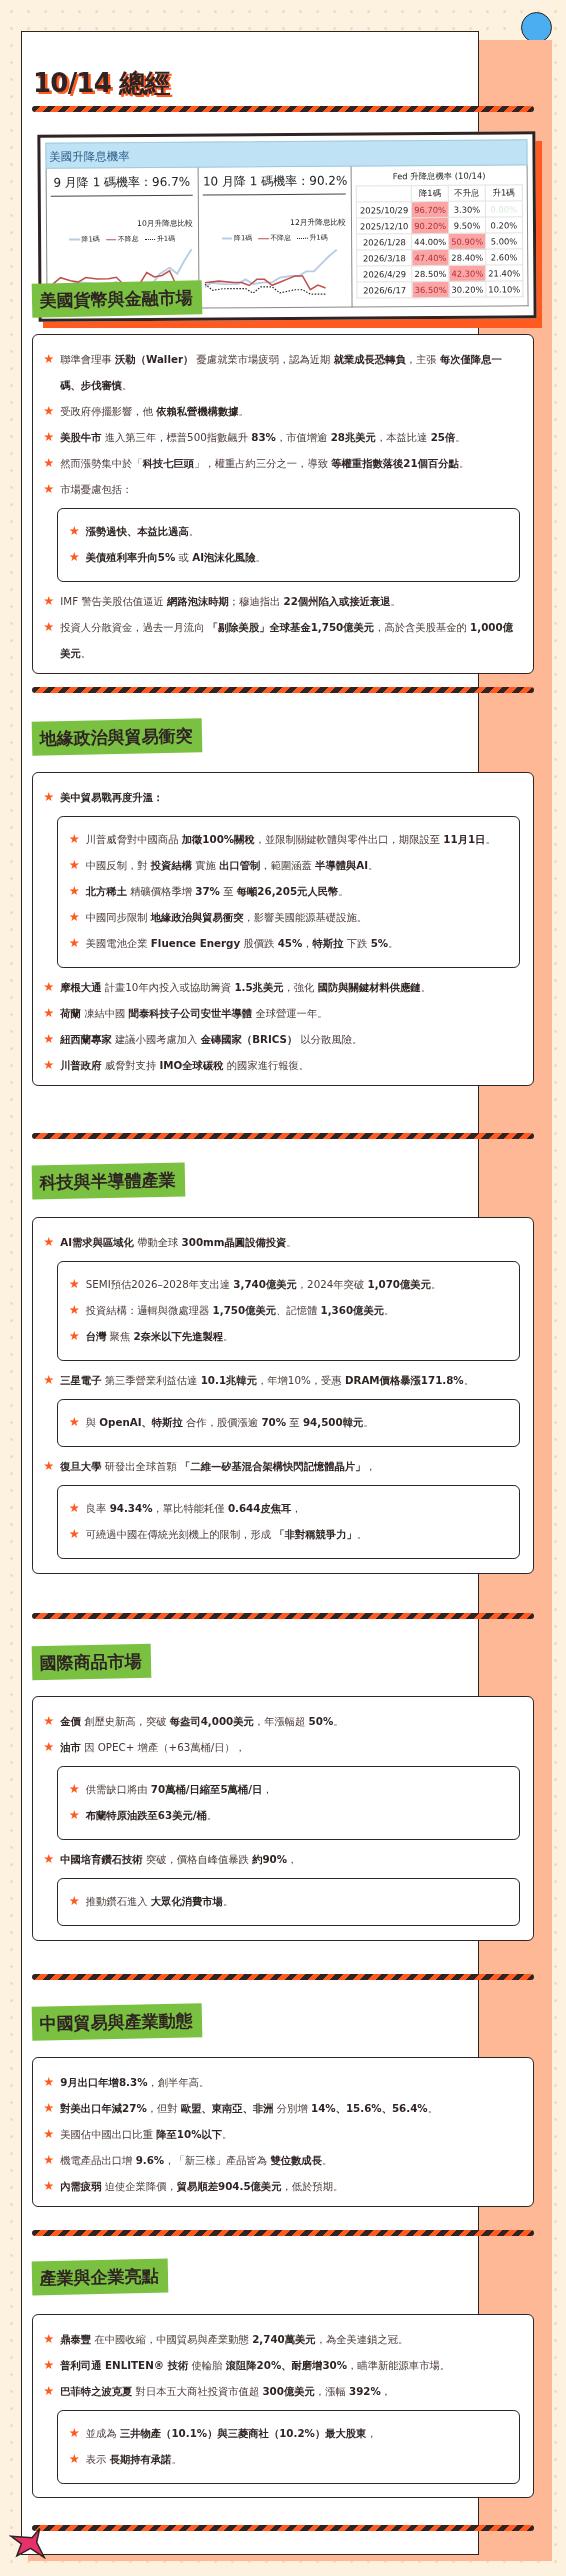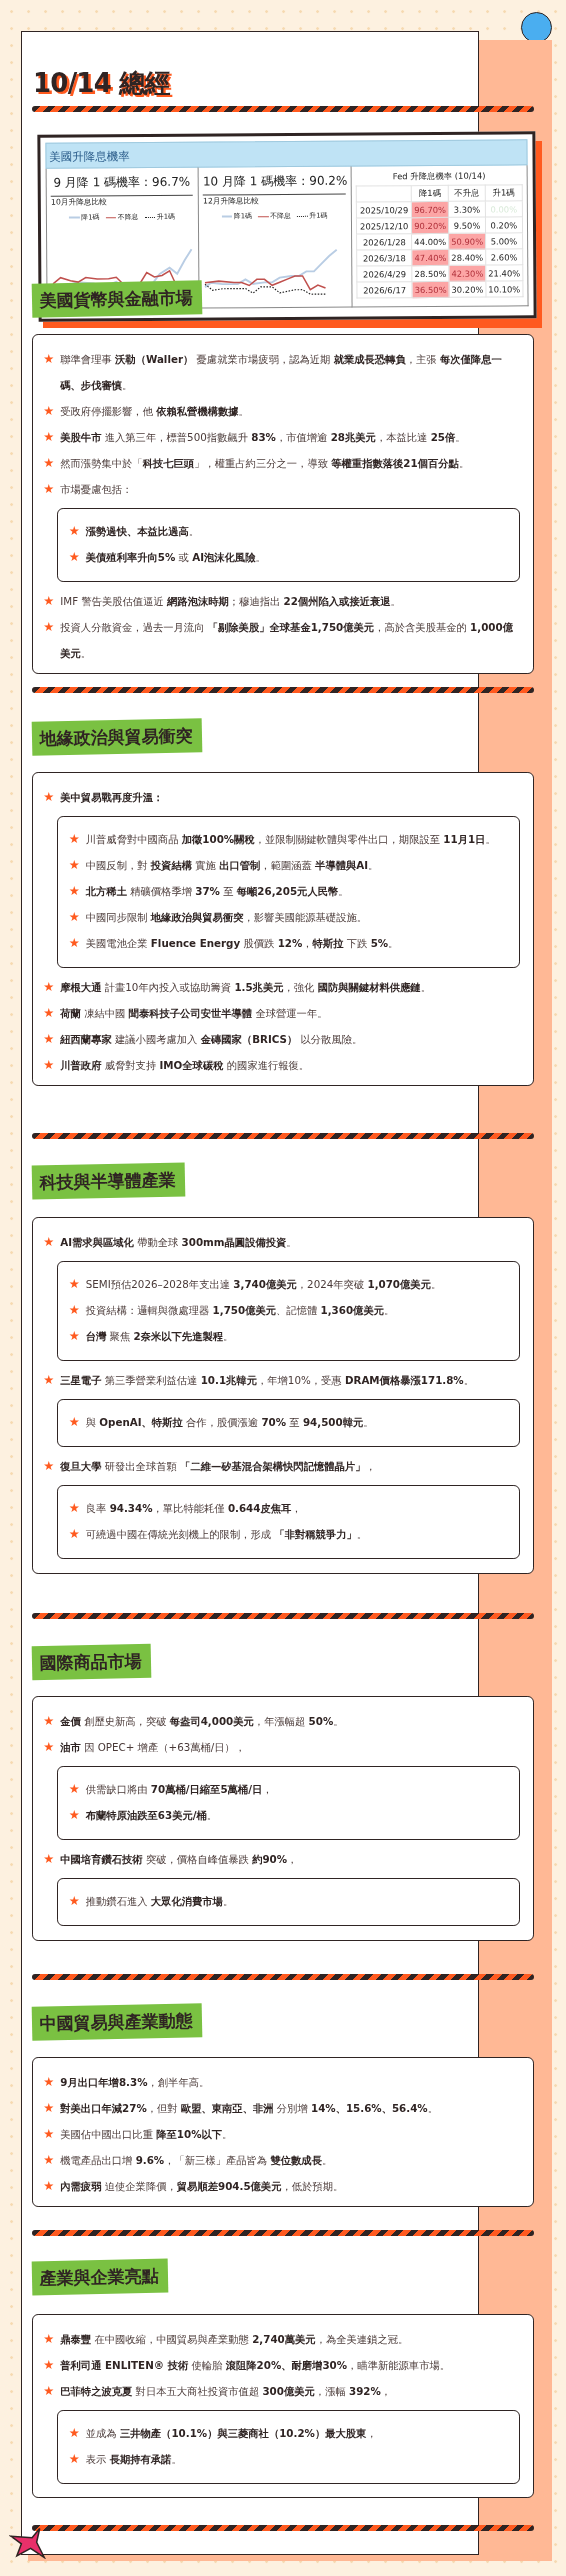--- a/index.html
+++ b/index.html
@@ -49,21 +49,21 @@
   }
   .img-head {
     height: 26px; background: #bfe3f5; border: 0.8px solid #9fc9de;
     font-size: 11.5px; color: #2a5c8a; padding: 6.1px 3.1px 0 3.1px;
     font-family: "DejaVu Sans", sans-serif;
   }
   .img-body { display: flex; height: 141px; }
   .chart-panel { width: 153px; border: 0.8px solid #888; border-top: none; padding: 3.1px 4.6px; position: relative; }
   .chart-panel + .chart-panel { border-left: none; }
   .chart-big { font-size: 12px; text-align: center; padding: 3.1px 0 4.6px; border-bottom: 0.8px solid #444; color: #222; white-space: nowrap; }
-  .chart-sub { font-size: 7.7px; text-align: left; margin-top: 1px; color: #222; }
+  .chart-sub { font-size: 7.7px; text-align: right; margin-top: 23px; color: #222; }
   .chart-legend { display: flex; justify-content: center; gap: 6.1px; font-size: 6.9px; margin-top: 4.6px; color: #222; align-items: center; }
   .lg { display: inline-block; width: 10.7px; height: 0; margin-right: 1.5px; vertical-align: middle; }
   .lg-a { border-top: 2.3px solid #b9cde4; }
   .lg-b { border-top: 1.5px solid #c0504d; }
   .lg-c { border-top: 1.5px dotted #222; }
   .chart-svg { position: absolute; left: 4.6px; bottom: 4.6px; width: 142px; height: 61px; }
   .table-panel { flex: 1; border: 0.8px solid #888; border-top: none; border-left: none; padding: 3.1px 4.6px; }
   table.fed { width: 100%; border-collapse: collapse; font-size: 8.4px; color: #222; }
   table.fed td, table.fed th { border: 0.8px solid #e2e2e2; text-align: center; height: 16px; font-weight: normal; }
   table.fed th.cap { font-size: 8.4px; border: none; height: 17px; }
@@ -203,21 +203,21 @@
   <div class="stripe" style="top:655px"></div>
 
   <div class="sec-label" style="top:688px">地緣政治與貿易衝突</div>
   <div class="box" style="top:740px">
       <div class="item"><span class="star">★</span><b>美中貿易戰再度升溫：</b></div>
       <div class="sub">
         <div class="item"><span class="star">★</span><span>川普威脅對中國商品 </span><b>加徵100%關稅</b><span>，並限制關鍵軟體與零件出口，期限設至 </span><b>11月1日</b><span>。</span></div>
         <div class="item"><span class="star">★</span><span>中國反制，對 </span><b>投資結構</b><span> 實施 </span><b>出口管制</b><span>，範圍涵蓋 </span><b>半導體與AI</b><span>。</span></div>
         <div class="item"><span class="star">★</span><b>北方稀土</b><span> 精礦價格季增 </span><b>37%</b><span> 至 </span><b>每噸26,205元人民幣</b><span>。</span></div>
         <div class="item"><span class="star">★</span><span>中國同步限制 </span><b>地緣政治與貿易衝突</b><span>，影響美國能源基礎設施。</span></div>
-        <div class="item"><span class="star">★</span><span>美國電池企業 </span><b>Fluence Energy</b><span> 股價跌 </span><b>12%</b><span>，</span><b>特斯拉</b><span> 下跌 </span><b>5%</b><span>。</span></div>
+        <div class="item"><span class="star">★</span><span>美國電池企業 </span><b>Fluence Energy</b><span> 股價跌 </span><b>45%</b><span>，</span><b>特斯拉</b><span> 下跌 </span><b>5%</b><span>。</span></div>
       </div>
       <div class="item"><span class="star">★</span><b>摩根大通</b><span> 計畫10年內投入或協助籌資 </span><b>1.5兆美元</b><span>，強化 </span><b>國防與關鍵材料供應鏈</b><span>。</span></div>
       <div class="item"><span class="star">★</span><b>荷蘭</b><span> 凍結中國 </span><b>聞泰科技子公司安世半導體</b><span> 全球營運一年。</span></div>
       <div class="item"><span class="star">★</span><b>紐西蘭專家</b><span> 建議小國考慮加入 </span><b>金磚國家（BRICS）</b><span> 以分散風險。</span></div>
       <div class="item"><span class="star">★</span><b>川普政府</b><span> 威脅對支持 </span><b>IMO全球碳稅</b><span> 的國家進行報復。</span></div>
     </div>
   <div class="stripe" style="top:1101px"></div>
 
   <div class="sec-label" style="top:1132px">科技與半導體產業</div>
   <div class="box" style="top:1185px">

